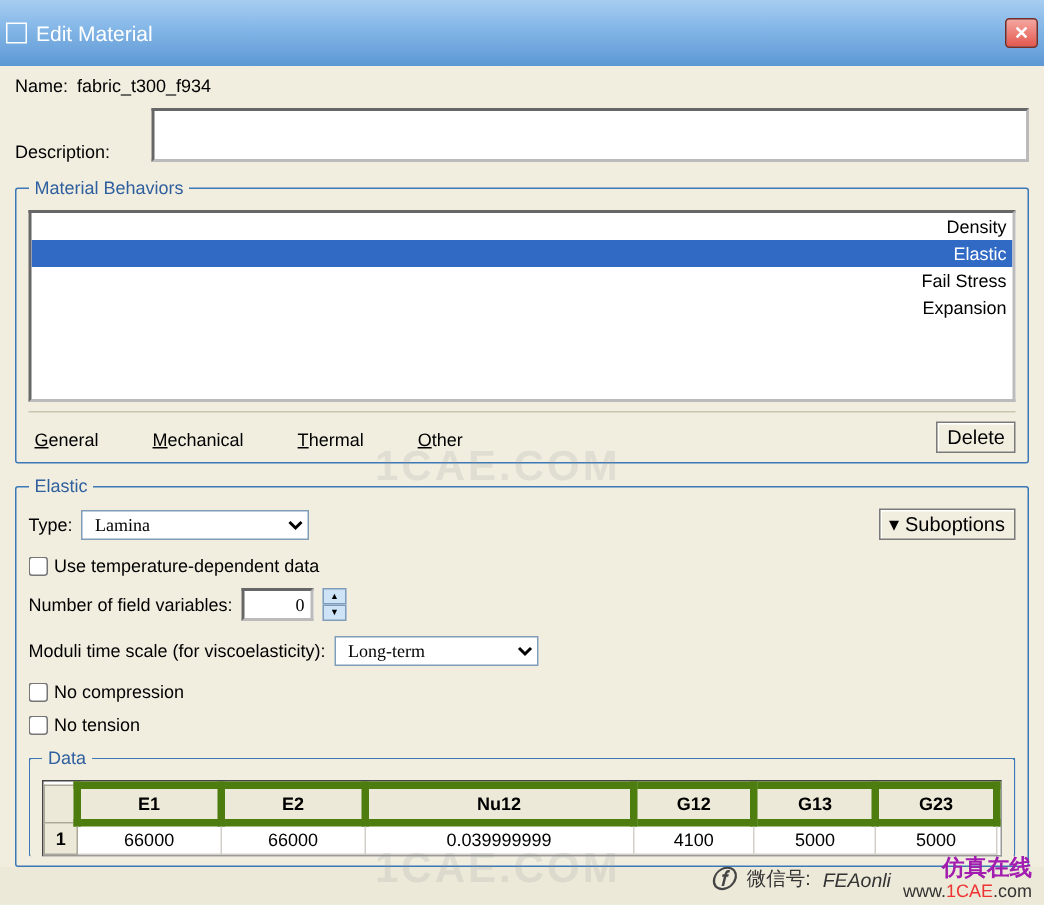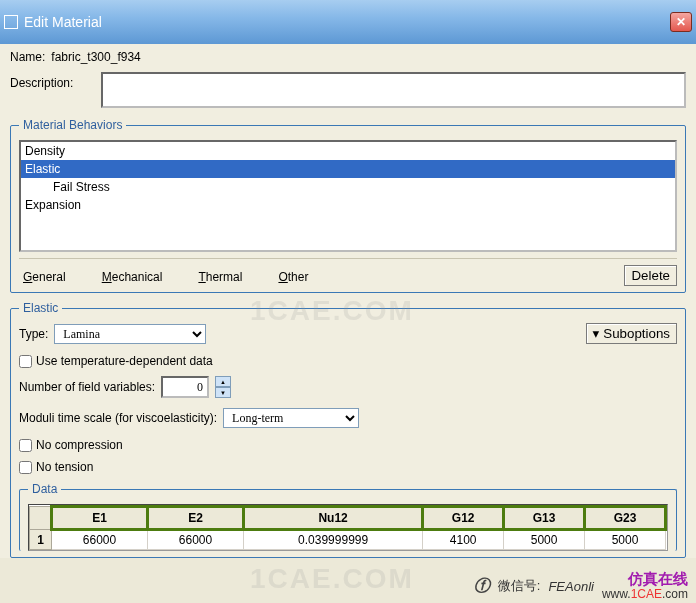--- a/index.html
+++ b/index.html
@@ -8,28 +8,28 @@
 .titlebar { height: 44px; background: linear-gradient(to bottom, #a7cdf0 0%, #86b8e8 40%, #5d98d4 100%); display: flex; align-items: center; padding: 0 4px; color: #fff; font-size: 14px; }
 .titlebar-icon { width: 14px; height: 14px; border: 1px solid #fff; margin-right: 6px; background: transparent; }
 .titlebar-title { flex: 1; }
 .close-btn { width: 22px; height: 20px; background: linear-gradient(to bottom, #f5a6a0, #e3584e); border: 1px solid #7a2c20; border-radius: 3px; color: #fff; display: flex; align-items: center; justify-content: center; cursor: pointer; font-family: Arial; font-weight: bold; font-size: 12px; }
 
 .dialog-body { padding: 6px 10px 0 10px; background: #f1eee0; }
 
 .name-row { display: flex; align-items: center; margin-bottom: 8px; }
 .name-row .lbl { margin-right: 6px; }
 
-.desc-row { display: flex; align-items: flex-start; margin-bottom: 10px; gap: 22px; }
+.desc-row { display: flex; align-items: flex-end; margin-bottom: 10px; gap: 22px; }
 .desc-row .lbl { margin-right: 6px; padding-top: 4px; }
 .desc-row textarea { flex: 1; height: 36px; border: 2px inset #bbb; background: #fff; font-family: Tahoma; font-size: 12px; padding: 2px 4px; resize: none; }
 
 fieldset { border: 1px solid #3b78b5; border-radius: 2px; padding: 8px 8px 6px 8px; margin-bottom: 8px; }
 legend { color: #2f5f9e; padding: 0 4px; }
 
-.behaviors-list { border: 2px inset #bbb; background: #fff; height: 112px; margin-bottom: 6px; overflow: hidden; }
+.behaviors-list { border: 2px inset #bbb; background: #fff; height: 128px; margin-bottom: 6px; overflow: hidden; text-align: right; }
 .behaviors-list .item { padding: 2px 4px; cursor: pointer; white-space: nowrap; }
 .behaviors-list .item.indent { padding-left: 32px; }
 .behaviors-list .item.selected { background: #316ac5; color: #fff; }
 
 .menu-row { display: flex; align-items: flex-end; border-top: 1px solid #c8c4b0; padding-top: 6px; gap: 28px; }
 .menu-row .menu-item { cursor: pointer; padding: 2px 4px; }
 .menu-row .menu-item u { text-decoration: underline; }
 .delete-btn { margin-left: auto; border: 1px solid #7a7a7a; background: #f1eee0; padding: 2px 6px; cursor: pointer; box-shadow: 1px 1px 0 #fff inset; }
 
 .form-row { display: flex; align-items: center; margin-bottom: 10px; gap: 6px; }
@@ -42,21 +42,21 @@
 
 .checkbox-row { display: flex; align-items: center; margin-bottom: 8px; gap: 4px; }
 .checkbox-row input[type=checkbox] { width: 13px; height: 13px; }
 
 .num-input { border: 2px inset #bbb; background: #fff; font-family: Tahoma; font-size: 12px; padding: 2px 4px; width: 48px; text-align: right; height: 22px; }
 .spinner { display: inline-flex; flex-direction: column; }
 .spinner button { width: 16px; height: 11px; font-size: 6px; border: 1px solid #7f9db9; background: #cfe3f7; cursor: pointer; line-height: 6px; padding: 0; }
 
 .data-table-wrap { border: 1px inset #999; background: #fff; }
 table { border-collapse: collapse; width: 100%; font-size: 12px; }
-th { background: #ece9d8; border: 3px solid #4d7c0f; font-weight: bold; padding: 3px 4px; text-align: center; }
+th { background: #ece9d8; border: 5px solid #4d7c0f; font-weight: bold; padding: 3px 4px; text-align: center; }
 td { border: 1px solid #d4d0c8; padding: 2px 4px; text-align: center; }
 .row-header { background: #ece9d8; border: 1px solid #aca899; font-weight: bold; width: 22px; }
 
 .watermark { position: absolute; font-size: 28px; font-weight: bold; color: rgba(150,150,150,0.18); pointer-events: none; letter-spacing: 2px; }
 .bottom-overlay { position: absolute; bottom: 2px; right: 8px; font-size: 13px; display: flex; align-items: center; gap: 8px; color: #333; pointer-events: none; }
 .bottom-overlay .fo { font-size: 16px; font-style: italic; font-weight: bold; color: #444; }
 .bottom-overlay .cae { color: #a21caf; font-weight: bold; font-size: 15px; }
 
 </style>
 </head>

